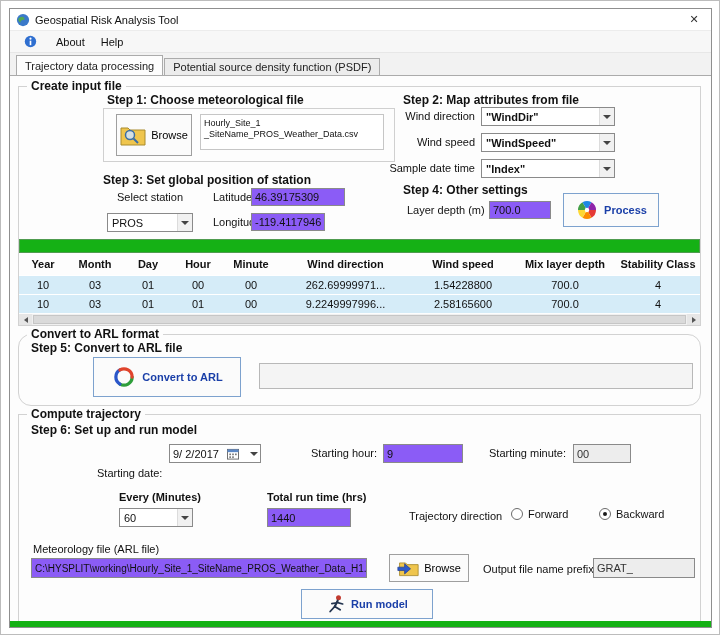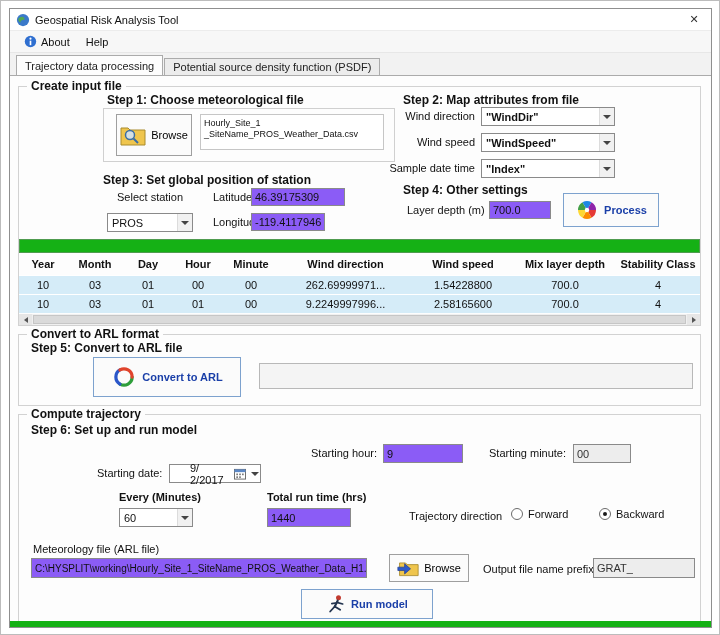--- a/index.html
+++ b/index.html
@@ -7,21 +7,21 @@
   body { font-family:"Liberation Sans", sans-serif; background:#ffffff; position:relative; overflow:hidden; color:#111; }
   .frame { position:absolute; inset:0; border:1px solid #bcbcbc; background:#fff; }
 
   .window { position:absolute; left:8px; top:7px; width:703px; height:620px; background:#f2f2f2; border:1px solid #8f8f8f; }
 
   .titlebar { position:absolute; top:0; left:0; right:0; height:22px; background:#ffffff; display:flex; align-items:center; padding-left:6px; border-bottom:1px solid #ececec; }
   .titlebar .title { font-size:11px; margin-left:5px; }
   .close-btn { margin-left:auto; width:34px; height:22px; display:flex; align-items:center; justify-content:center; font-size:11px; color:#333; cursor:pointer; }
 
   .menubar { position:absolute; top:22px; left:0; right:0; height:22px; background:#f7f7f7; border-bottom:1px solid #e7e7e7; display:flex; align-items:center; padding-left:6px; }
-  .menu-item { display:flex; align-items:center; gap:4px; font-size:11px; padding:2px 8px; cursor:pointer; }
+  .menu-item { display:flex; align-items:center; gap:19px; font-size:11px; padding:2px 8px; cursor:pointer; }
 
   .tabstrip { position:absolute; top:46px; left:0; right:0; height:20px; display:flex; align-items:flex-end; padding-left:6px; background:#f2f2f2; }
   .tab { font-size:11px; padding:0 8px; border:1px solid #ababab; border-bottom:none; background:#ececec; margin-right:1px; height:17px; display:flex; align-items:center; color:#222; cursor:pointer; }
   .tab.active { background:#fdfdfd; height:20px; position:relative; z-index:3; }
 
   .tabpage { position:absolute; top:66px; left:0; right:0; bottom:0; background:#fdfdfd; border-top:1px solid #ababab; }
 
   .group { position:absolute; border:1px solid #d2d2d2; background:#fdfdfd; }
   .group-title { position:absolute; top:-8px; left:8px; background:#fdfdfd; padding:0 4px; font-weight:bold; font-size:12px; }
 
@@ -49,21 +49,21 @@
   .weather-table td { height:19px; background:var(--table-row-blue, #d5ecf8); text-align:center; border-top:1px solid #ffffff; overflow:hidden; white-space:nowrap; }
 
   .hscroll { position:absolute; left:0; top:227px; width:681px; height:11px; background:#f0f0f0; display:flex; align-items:center; }
   .hs-btn { width:13px; height:11px; background:#e6e6e6; display:flex; align-items:center; justify-content:center; cursor:pointer; }
   .hs-thumb { flex:1; height:9px; margin:0 1px; background:#dadada; border:1px solid #c6c6c6; cursor:grab; }
 
   .radio { position:absolute; display:flex; align-items:center; gap:5px; font-size:11px; cursor:pointer; }
   .radio .circle { width:12px; height:12px; border:1px solid #6b6b6b; border-radius:50%; background:#fff; position:relative; }
   .radio.checked .circle::after { content:""; position:absolute; inset:3px; background:#1a1a1a; border-radius:50%; }
 
-  .datepicker { position:absolute; background:#fff; border:1px solid #8a8a8a; display:flex; align-items:center; gap:3px; font-size:11px; padding-left:20px; cursor:pointer;margin-top:20px; }
+  .datepicker { position:absolute; background:#fff; border:1px solid #8a8a8a; display:flex; align-items:center; gap:3px; font-size:11px; padding-left:3px; cursor:pointer; }
   .datepicker .arrow-zone { margin-left:auto; width:14px; align-self:stretch; display:flex; align-items:center; justify-content:center; }
 
   .footer-progress { position:absolute; left:0; right:0; bottom:0; height:6px; background:var(--progress-green, #15b115); }
 
   .file-box { position:absolute; background:#fff; border:1px solid #c6c6c6; font-size:9px; line-height:11px; padding:3px 3px; overflow:hidden; }
   .inner-box { position:absolute; border:1px solid #d0d0d0; background:#fdfdfd; }
   svg { display:block; }
 </style>
 </head>
 <body>
@@ -229,21 +229,21 @@
         <span class="hs-btn">
               <span class="tri-left"></span>
             </span>
         <span class="hs-thumb"></span>
         <span class="hs-btn">
               <span class="tri-right"></span>
             </span>
       </div>
     </div>
 
-    <div class="group" style="left:8px; top:258px; width:683px; height:72px;">
+    <div class="group" style="left:8px; top:258px; width:683px; height:72px;border-radius:13px;">
       <span class="group-title">Convert to ARL format</span>
       <div class="step-title" style="left:12px; top:6px;">Step 5: Convert to ARL file</div>
       <button class="btn" style="left:74px; top:22px; width:148px; height:40px;">
         <span>
           <svg width="26" height="26" viewBox="0 0 32 32">
             <path d="M26 16 A10 10 0 0 1 11 24.66" fill="none" stroke="#2e9e3a" stroke-width="4" stroke-linecap="round"></path>
             <path d="M11 24.66 A10 10 0 0 1 11 7.34" fill="none" stroke="#2a56c9" stroke-width="4" stroke-linecap="round"></path>
             <path d="M11 7.34 A10 10 0 0 1 26 16" fill="none" stroke="#e0442c" stroke-width="4" stroke-linecap="round"></path>
           </svg>
         </span>

